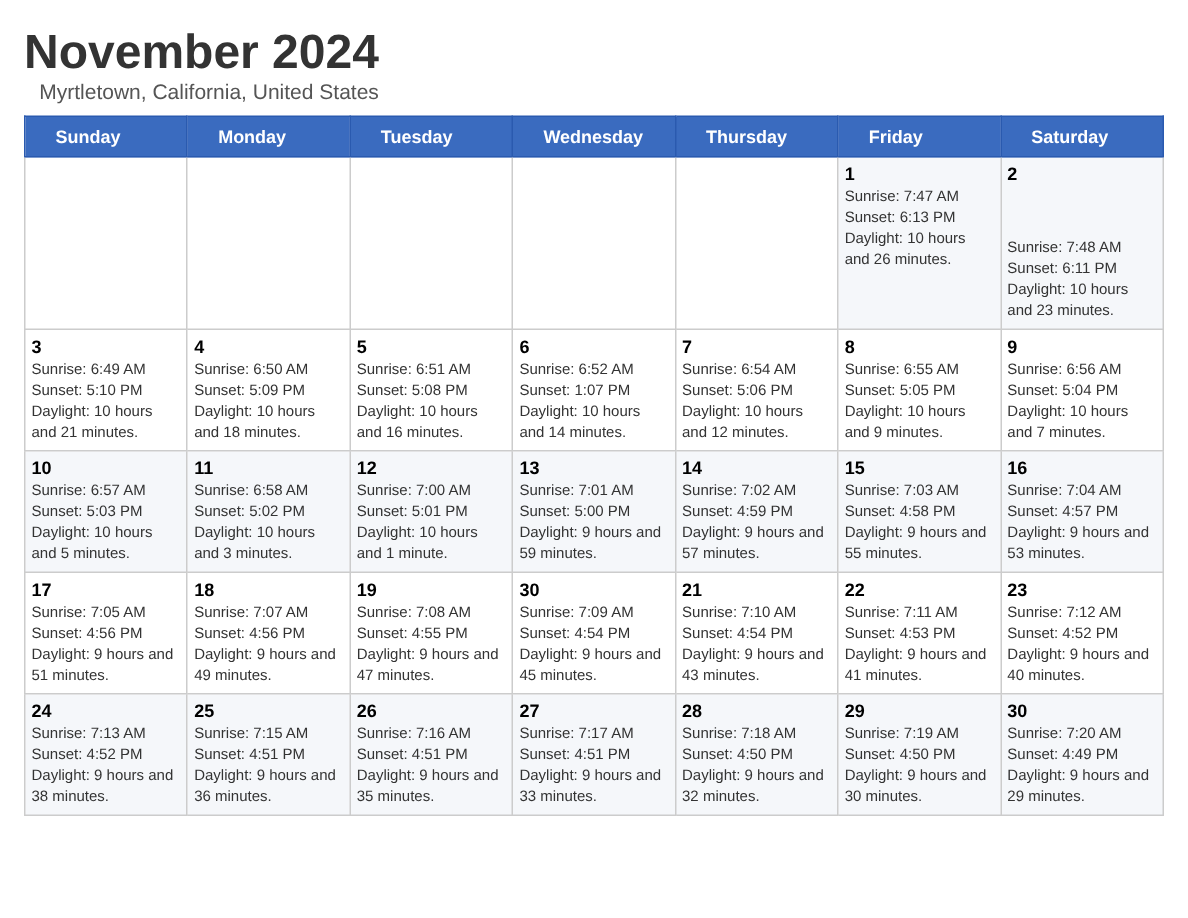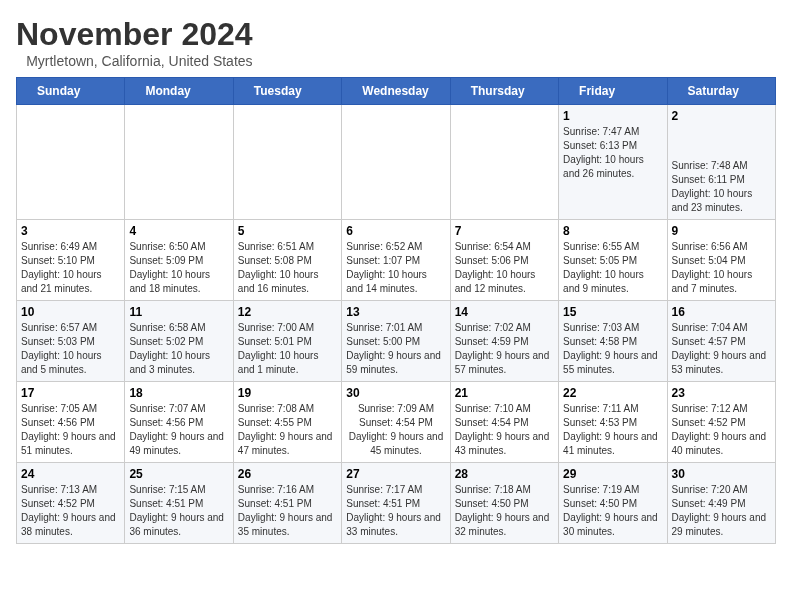--- a/index.html
+++ b/index.html
@@ -232,21 +232,21 @@
 Daylight: 9 hours and 49 minutes.</div>
         </td>
         <td>
           <span class="day-num">19</span>
           <div class="day-info" style="white-space: pre-line;">Sunrise: 7:08 AM
 Sunset: 4:55 PM
 Daylight: 9 hours and 47 minutes.</div>
         </td>
         <td>
           <span class="day-num">30</span>
-          <div class="day-info" style="white-space: pre-line; text-align: center;">Sunrise: 7:09 AM
+          <div class="day-info" style="white-space: pre-line;">Sunrise: 7:09 AM
 Sunset: 4:54 PM
 Daylight: 9 hours and 45 minutes.</div>
         </td>
         <td>
           <span class="day-num">21</span>
           <div class="day-info" style="white-space: pre-line;">Sunrise: 7:10 AM
 Sunset: 4:54 PM
 Daylight: 9 hours and 43 minutes.</div>
         </td>
         <td>

